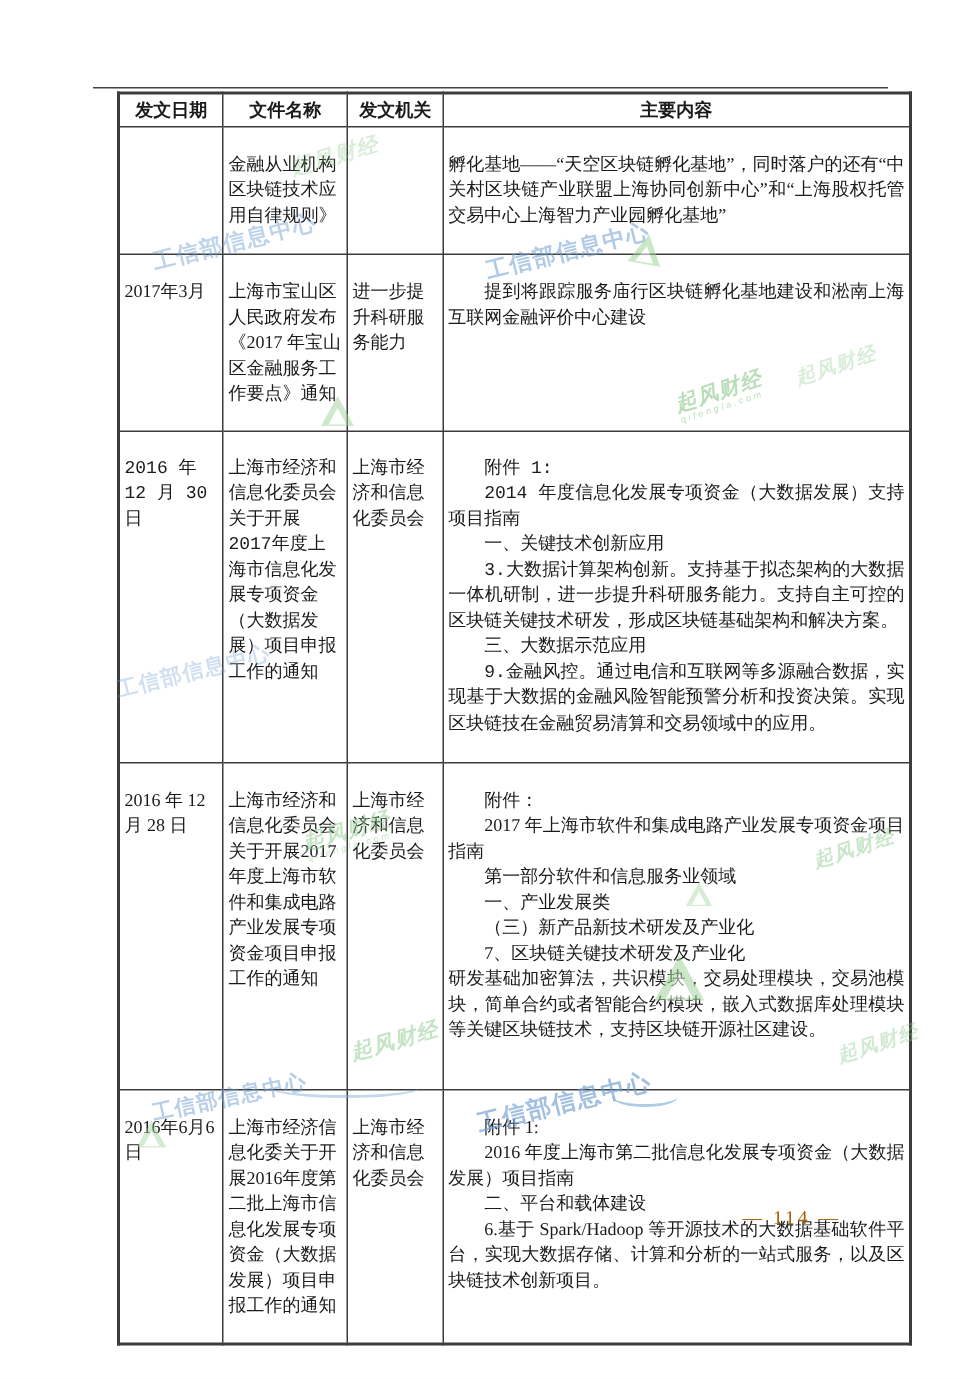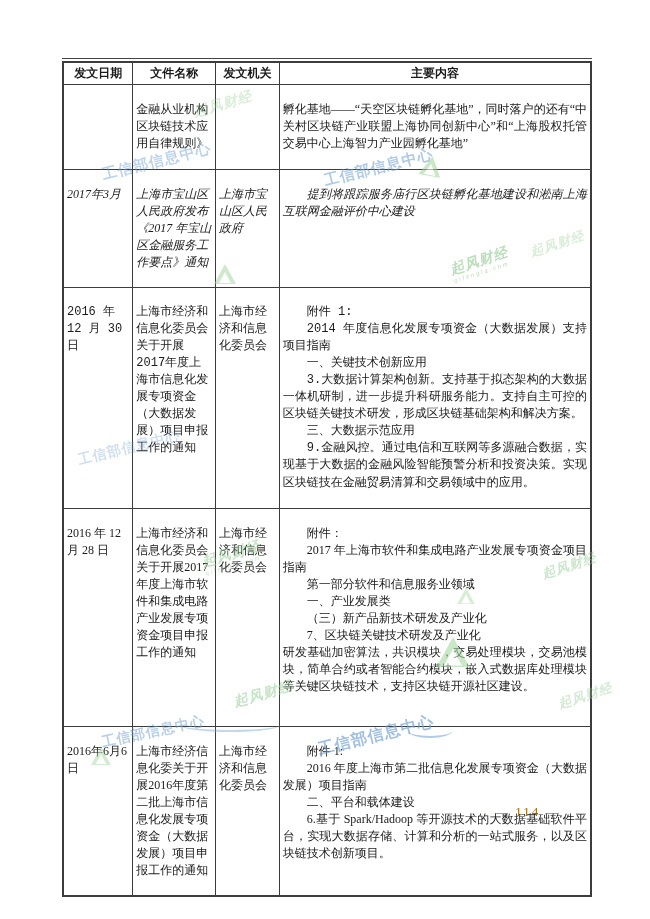--- a/index.html
+++ b/index.html
@@ -23,21 +23,21 @@
   }
   .header-rule{
     position:absolute;top:58px;left:62px;width:530px;height:0;
     border-top:1px solid #444;
   }
   .page-number{
     position:absolute;top:804px;left:495px;
     font-size:13px;color:#a16207;letter-spacing:2px;
   }
   
-  .table-wrap{position:absolute;top:61px;left:62px;width:530px;}
+  .table-wrap{position:absolute;top:61px;left:78px;width:530px;}
   table.doc-table{
     width:530px;
     border-collapse:collapse;
     border:2px solid #3c3c3c;
     font-size:12px;color:#1a1a1a;
   }
   table.doc-table th, table.doc-table td{
     border:1px solid #3c3c3c;
     vertical-align:top;
     padding:16px 3px;
@@ -46,21 +46,21 @@
   table.doc-table th{
     font-weight:bold;text-align:center;
     padding:2px 0;height:16px;vertical-align:middle;
   }
   td.c-date{padding-left:4px;}
   td.c-content p{
     margin:0;text-indent:2em;text-align:justify;
   }
   td.c-content p.flush{text-indent:0;}
   tr.r1 td{height:52px;}
-  tr.r2 td{height:84px;font-style:italic;}
+  tr.r2 td{height:84px;}
   tr.r3 td{height:184px;font-family:Liberation Mono, monospace;}
   tr.r4 td{height:185px;margin-left:32px;}
   tr.r5 td{height:135px;}
   
   .wm{
     position:absolute;
     font-family:"Liberation Sans","DejaVu Sans",sans-serif;
     font-weight:bold;white-space:nowrap;
     transform-origin:left top;pointer-events:none;
     letter-spacing:1px;
@@ -116,21 +116,21 @@
           <td class="c-date"></td>
           <td class="c-name">金融从业机构区块链技术应用自律规则》</td>
           <td class="c-agency"></td>
           <td class="c-content">
             <p class="flush">孵化基地——“天空区块链孵化基地”，同时落户的还有“中关村区块链产业联盟上海协同创新中心”和“上海股权托管交易中心上海智力产业园孵化基地”</p>
           </td>
         </tr>
         <tr class="r2">
           <td class="c-date">2017年3月</td>
           <td class="c-name">上海市宝山区人民政府发布《2017 年宝山区金融服务工作要点》通知</td>
-          <td class="c-agency">上海市宝山区人民政府</td>
+          <td class="c-agency">进一步提升科研服务能力</td>
           <td class="c-content">
             <p>提到将跟踪服务庙行区块链孵化基地建设和淞南上海互联网金融评价中心建设</p>
           </td>
         </tr>
         <tr class="r3">
           <td class="c-date">2016 年 12 月 30 日</td>
           <td class="c-name">上海市经济和信息化委员会关于开展2017年度上海市信息化发展专项资金（大数据发展）项目申报工作的通知</td>
           <td class="c-agency">上海市经济和信息化委员会</td>
           <td class="c-content">
             <p>附件 1:</p>

